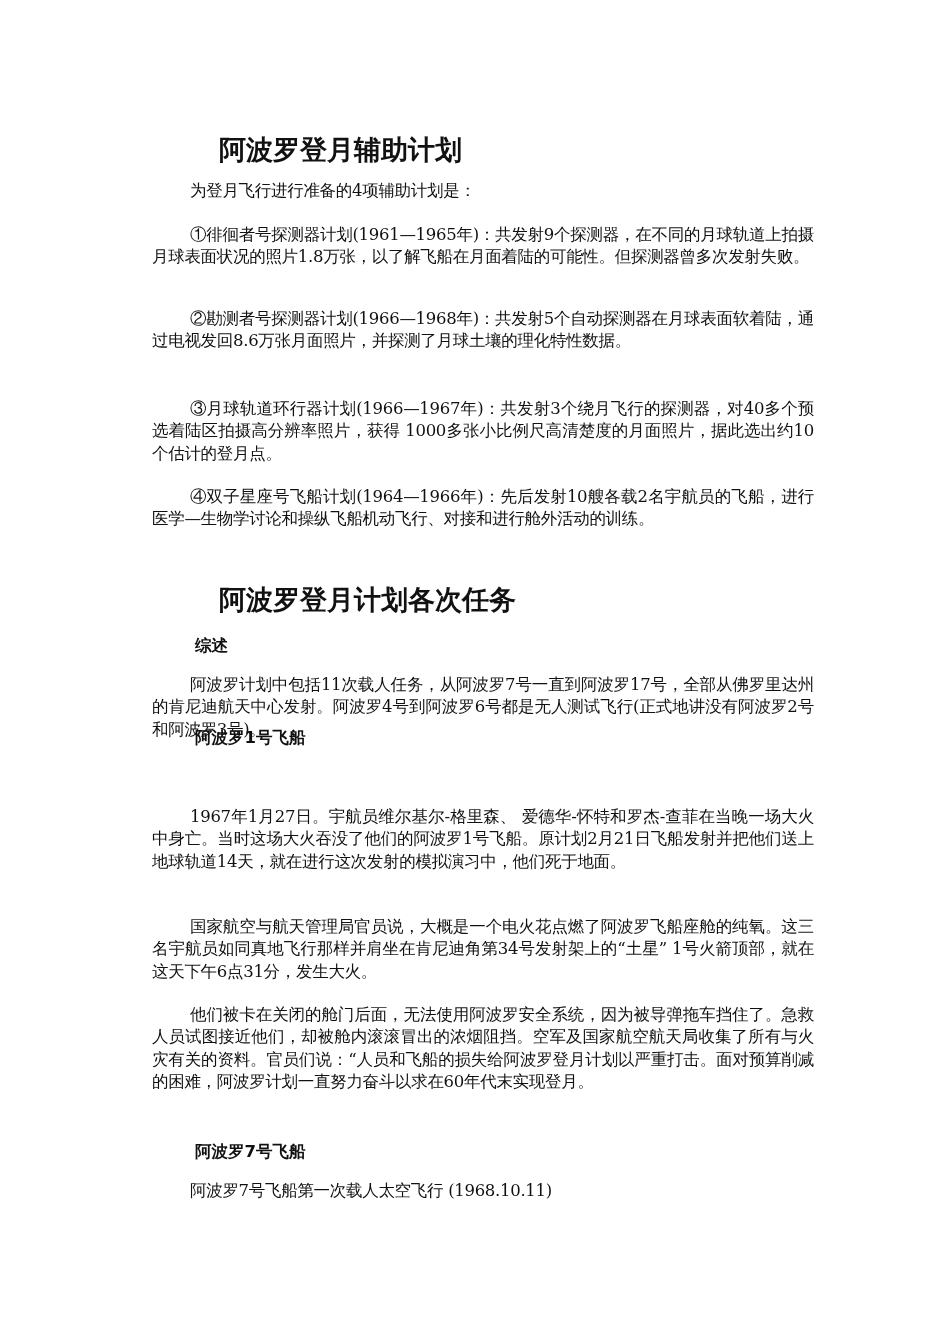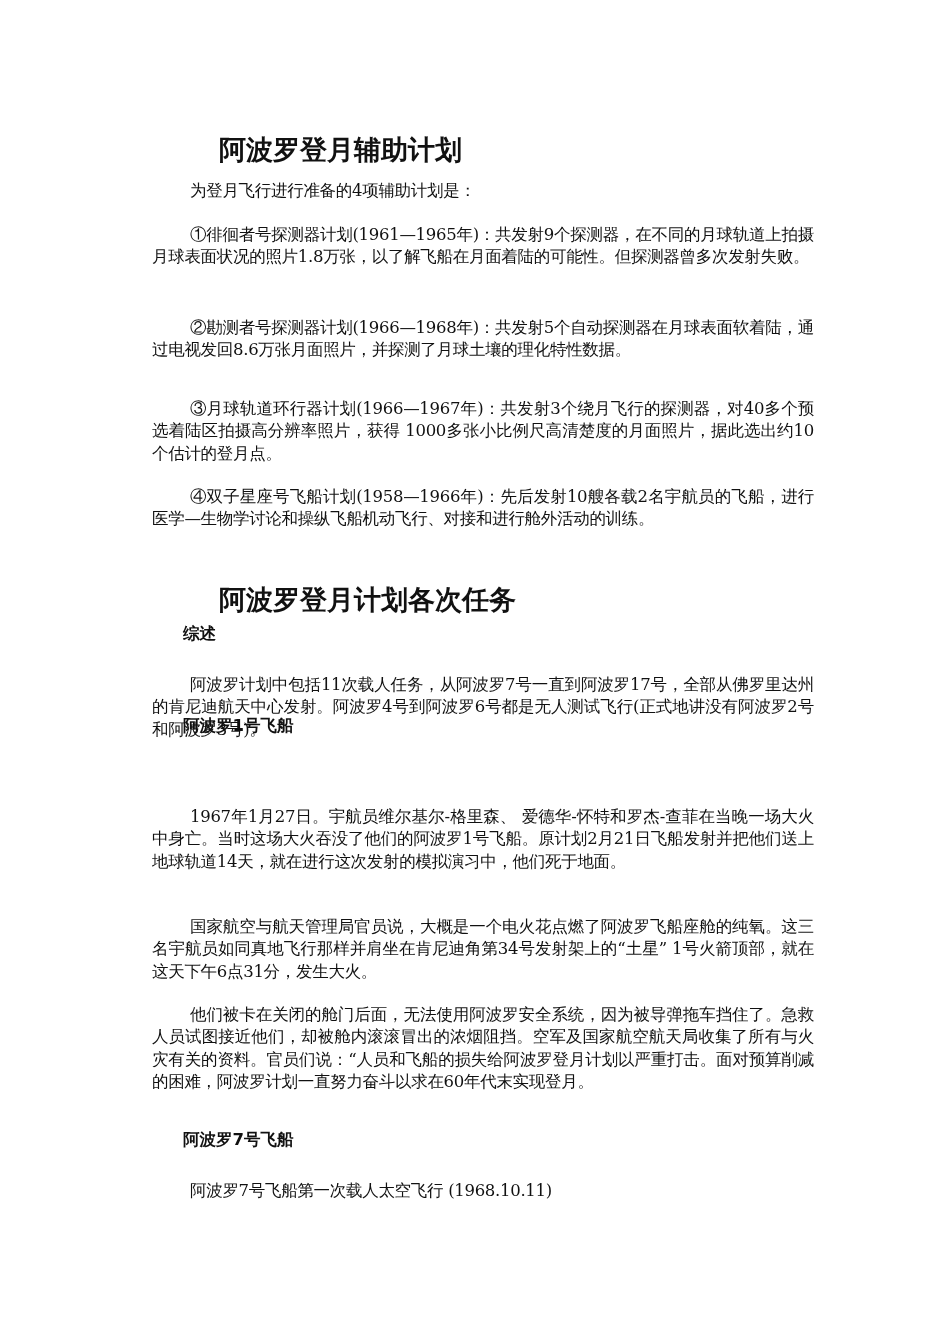--- a/index.html
+++ b/index.html
@@ -2,34 +2,34 @@
 <html><head>
 <meta charset="utf-8">
 <style>
   html, body { margin: 0; padding: 0; background: #ffffff; }
   body { width: 950px; height: 1344px; position: relative; overflow: hidden;
          font-family: "DejaVu Serif", "Liberation Serif", serif; color: #111; }
   .page { position: absolute; left: 145px; top: 0; width: 662px; }
   .h1 { position: absolute; left: 57px; font-family: "DejaVu Sans", "Liberation Sans", sans-serif;
         font-weight: bold; font-size: 27px; line-height: 32px; letter-spacing: 0px; margin: 17px; white-space: nowrap; }
   .h2 { position: absolute; left: 38px; font-family: "DejaVu Sans", "Liberation Sans", sans-serif;
-        font-weight: bold; font-size: 16.5px; line-height: 22px; margin: 0; white-space: nowrap; }
+        font-weight: bold; font-size: 16.5px; line-height: 22px; margin: 12px; white-space: nowrap; }
   .p { position: absolute; left: 0; width: 662px; font-size: 16.5px; line-height: 22.3px;
        text-indent: 38px; margin: 7px; text-align: justify; letter-spacing: -0.3px; }
 </style>
 </head>
 <body>
 
 <div class="page">
   <h1 class="h1" style="top:117px">阿波罗登月辅助计划</h1>
   <p class="p" style="top:173px">为登月飞行进行准备的4项辅助计划是：</p>
   <p class="p" style="top:217px">①徘徊者号探测器计划(1961—1965年)：共发射9个探测器，在不同的月球轨道上拍摄月球表面状况的照片1.8万张，以了解飞船在月面着陆的可能性。但探测器曾多次发射失败。</p>
-  <p class="p" style="top:310px">②勘测者号探测器计划(1966—1968年)：共发射5个自动探测器在月球表面软着陆，通过电视发回8.6万张月面照片，并探测了月球土壤的理化特性数据。</p>
+  <p class="p" style="top:301px">②勘测者号探测器计划(1966—1968年)：共发射5个自动探测器在月球表面软着陆，通过电视发回8.6万张月面照片，并探测了月球土壤的理化特性数据。</p>
   <p class="p" style="top:391px">③月球轨道环行器计划(1966—1967年)：共发射3个绕月飞行的探测器，对40多个预选着陆区拍摄高分辨率照片，获得 1000多张小比例尺高清楚度的月面照片，据此选出约10个估计的登月点。</p>
-  <p class="p" style="top:479px">④双子星座号飞船计划(1958—1966年)：先后发射10艘各载2名宇航员的飞船，进行医学—生物学讨论和操纵飞船机动飞行、对接和进行舱外活动的训练。</p>
+  <p class="p" style="top:479px">④双子星座号飞船计划(1964—1966年)：先后发射10艘各载2名宇航员的飞船，进行医学—生物学讨论和操纵飞船机动飞行、对接和进行舱外活动的训练。</p>
 
   <h1 class="h1" style="top:567px">阿波罗登月计划各次任务</h1>
   <h2 class="h2" style="top:623px">综述</h2>
   <p class="p" style="top:667px">阿波罗计划中包括11次载人任务，从阿波罗7号一直到阿波罗17号，全部从佛罗里达州的肯尼迪航天中心发射。阿波罗4号到阿波罗6号都是无人测试飞行(正式地讲没有阿波罗2号和阿波罗3号)。</p>
 
   <h2 class="h2" style="top:715px">阿波罗1号飞船</h2>
   <p class="p" style="top:799px">1967年1月27日。宇航员维尔基尔-格里森、 爱德华-怀特和罗杰-查菲在当晚一场大火中身亡。当时这场大火吞没了他们的阿波罗1号飞船。原计划2月21日飞船发射并把他们送上地球轨道14天，就在进行这次发射的模拟演习中，他们死于地面。</p>
   <p class="p" style="top:909px">国家航空与航天管理局官员说，大概是一个电火花点燃了阿波罗飞船座舱的纯氧。这三名宇航员如同真地飞行那样并肩坐在肯尼迪角第34号发射架上的“土星” 1号火箭顶部，就在这天下午6点31分，发生大火。</p>
   <p class="p" style="top:997px">他们被卡在关闭的舱门后面，无法使用阿波罗安全系统，因为被导弹拖车挡住了。急救人员试图接近他们，却被舱内滚滚冒出的浓烟阻挡。空军及国家航空航天局收集了所有与火灾有关的资料。官员们说：“人员和飞船的损失给阿波罗登月计划以严重打击。面对预算削减的困难，阿波罗计划一直努力奋斗以求在60年代末实现登月。</p>
 

